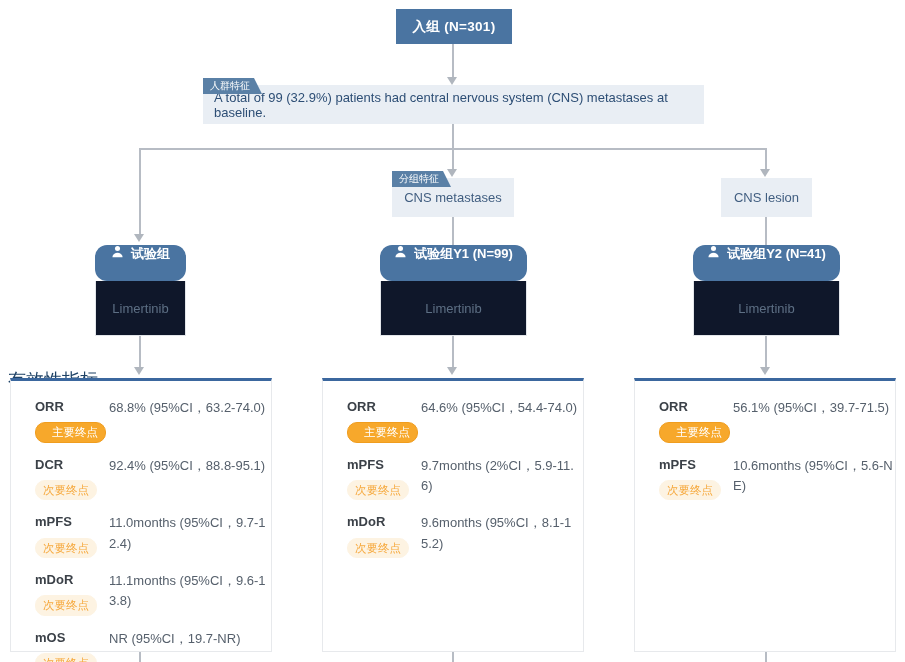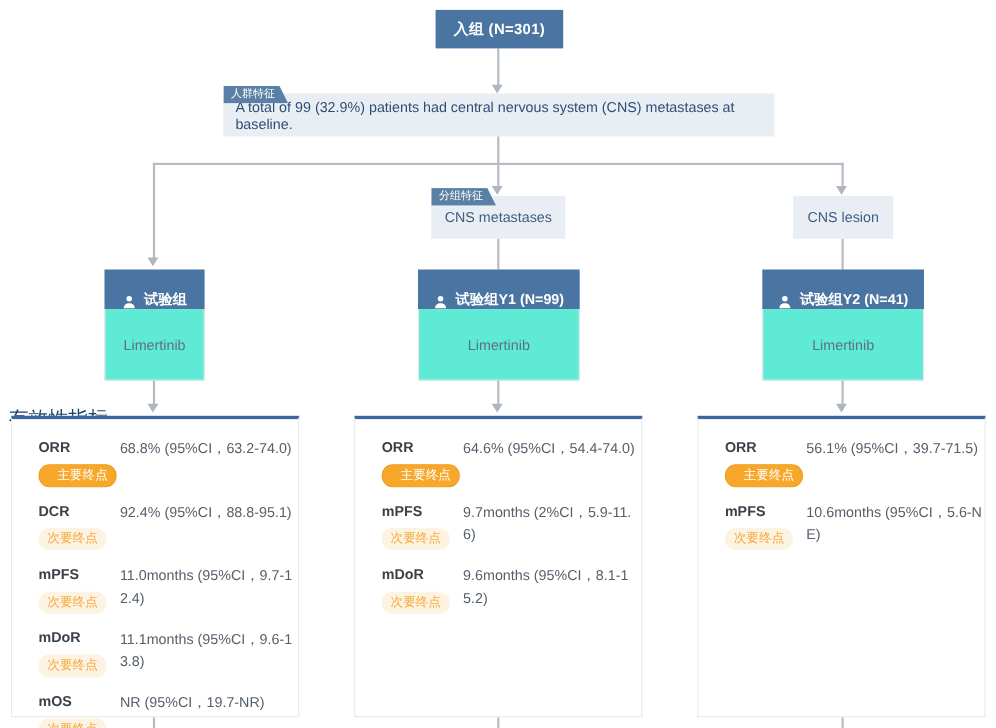--- a/index.html
+++ b/index.html
@@ -30,22 +30,22 @@
     clip-path: polygon(0 0, calc(100% - 8px) 0, 100% 100%, 0 100%); }
   .pop-tag { left:203px; top:78px; }
   .grp-tag { left:392px; top:171px; }
 
   
   .group { position:absolute; }
   .group-left  { left:95px;  top:245px; width:91px; }
   .group-mid   { left:380px; top:245px; width:147px; }
   .group-right { left:693px; top:245px; width:147px; }
   .group-header { height:36px; background:#4a74a1; color:#fff; font-size:13px; font-weight:bold;
-    display:flex; align-items:flex-end; justify-content:center; gap:7px; }
-  .group-body { height:65px; background:#5eead4; border:1px solid #e3e6ea; border-top:none;
+    display:flex; align-items:flex-start; justify-content:center; gap:7px;border-radius:12px; }
+  .group-body { height:55px; background:#0f172a; border:1px solid #e3e6ea; border-top:none;
     display:flex; align-items:center; justify-content:center; color:#5d6f84; font-size:13px; }
   .person-icon { display:inline-flex; width:13px; height:13px; }
 
   .section-label { position:absolute; left:8px; top:368px; font-size:18px; font-weight:normal; color:#1e4266; }
 
   
   .card { position:absolute; top:378px; width:262px; height:274px; background:#fff;
     border:1px solid #e7e9ec; border-top:3px solid #3b679e; padding:17px 0 0 24px; }
   .card-left  { left:10px; }
   .card-mid   { left:322px; }

